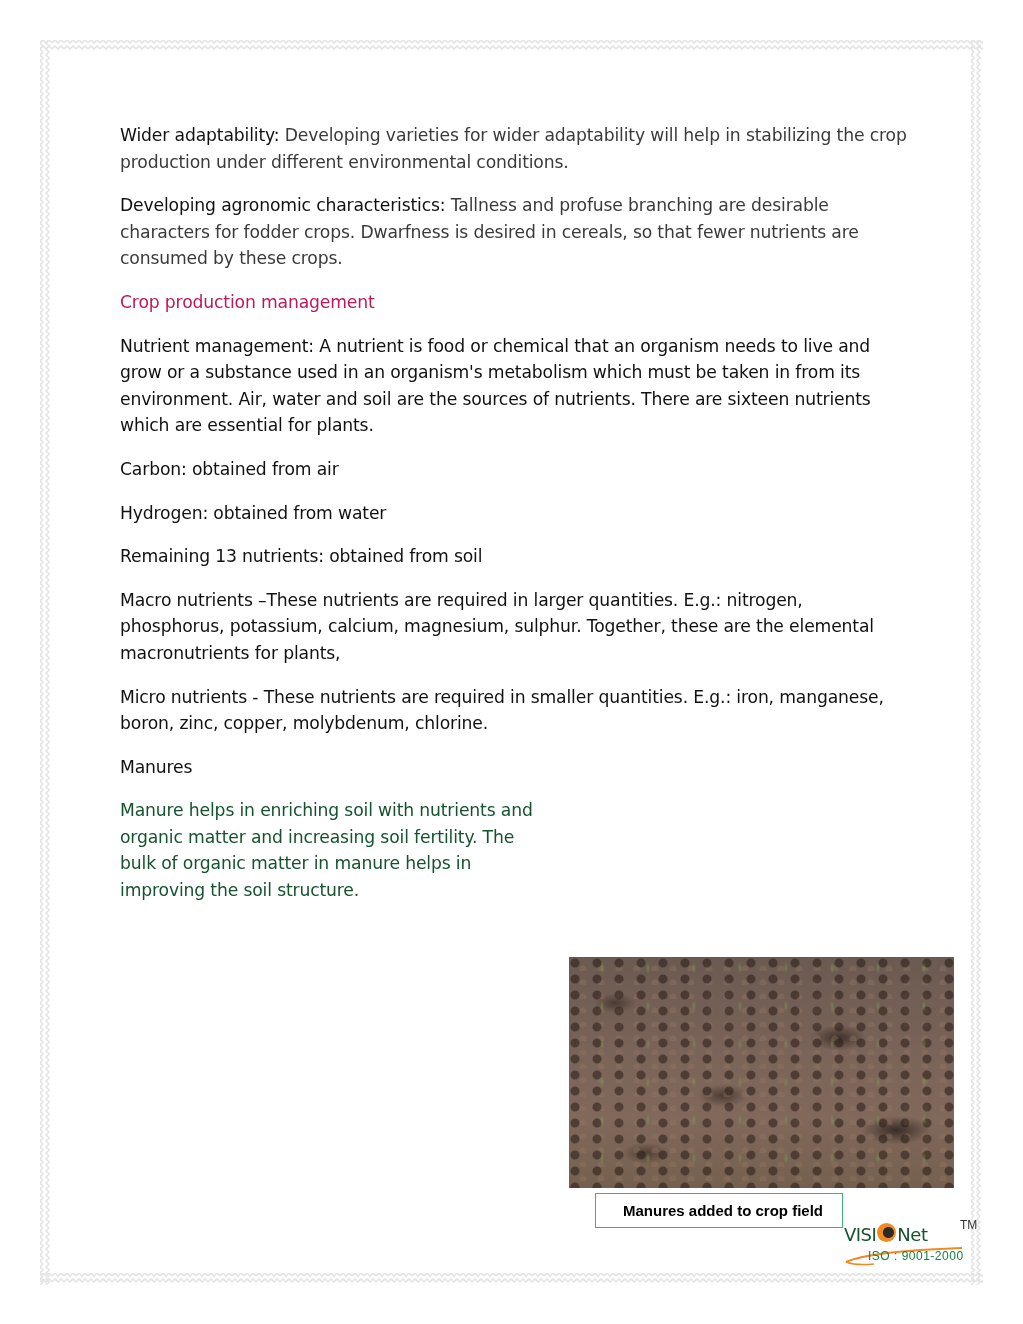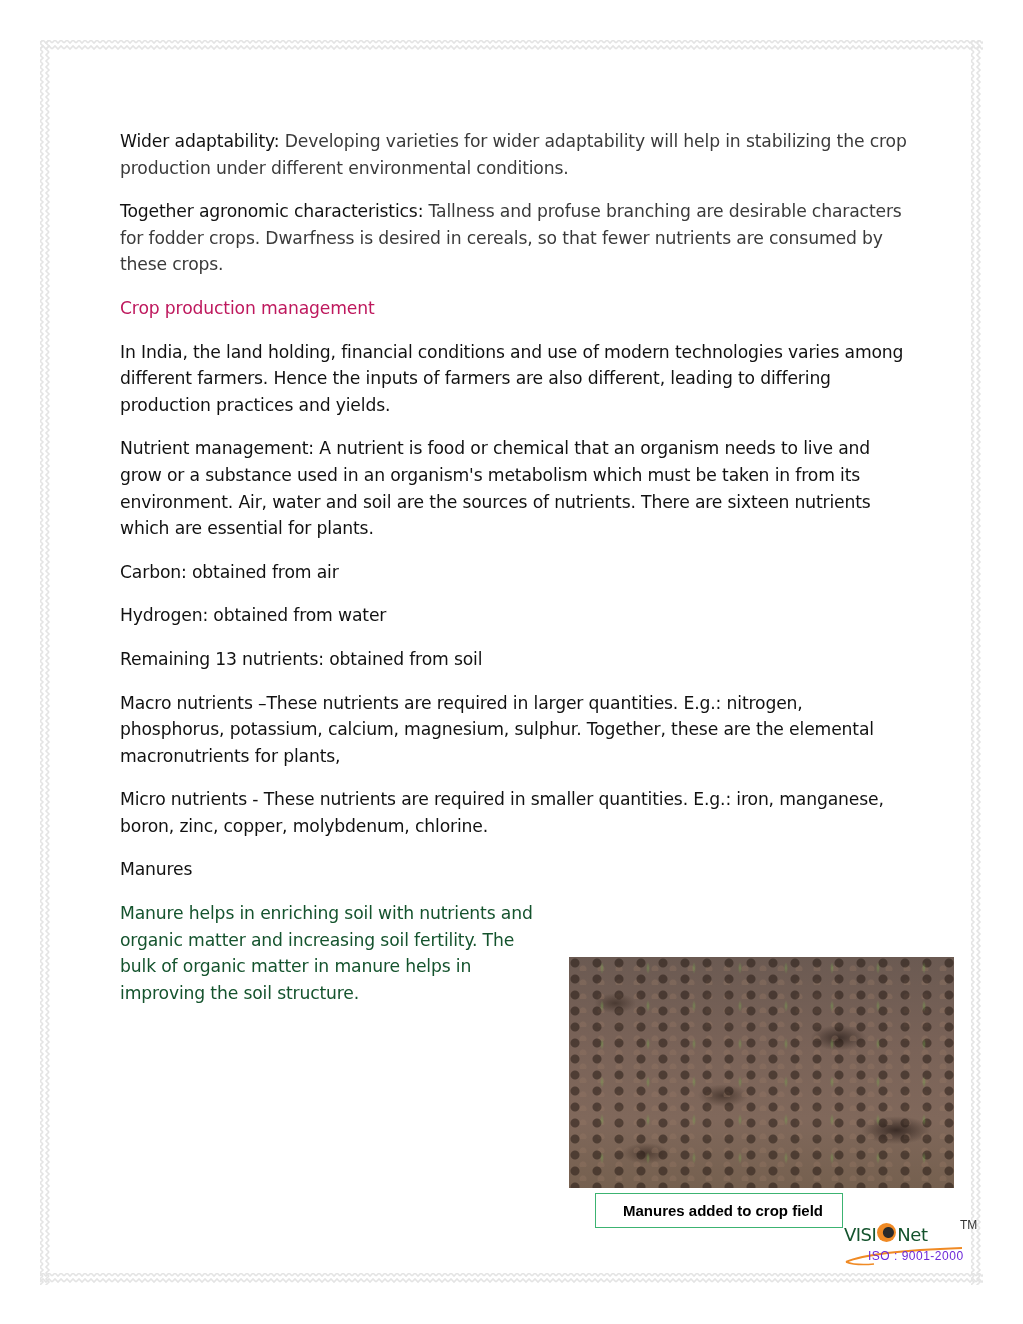--- a/index.html
+++ b/index.html
@@ -13,21 +13,21 @@
   .zig.top { left: 0; top: 0; width: 943px; height: 12px; }
   .zig.bottom { left: 0; bottom: 0; width: 943px; height: 12px; }
   .zig.left { left: 0; top: 0; width: 12px; height: 1245px; }
   .zig.right { right: 0; top: 0; width: 12px; height: 1245px; }
 
   .content {
     position: absolute; left: 120px; top: 118px; width: 790px;
     font-size: 17.2px; line-height: 26.6px; color: #111;
     letter-spacing: -0.15px;
   }
-  .content p { margin: 10px 0 17px 0; }
+  .content p { margin: 4px 0 17px 0; }
   .label { color: #111; }
   .muted { color: #3a3a3a; }
   .red { color: #be185d; }
   .narrow { width: 430px; color: #14532d; }
 
   .photo {
     position: absolute; left: 569px; top: 957px; width: 385px; height: 231px;
     overflow: hidden;
     background:
       radial-gradient(ellipse 30px 14px at 12% 20%, #4a3a32 0%, transparent 70%),
@@ -66,21 +66,21 @@
   .logo .word {
     position: absolute; left: 4px; top: 2px; font-family: "DejaVu Sans", sans-serif;
     font-weight: normal; font-size: 18px; color: #14532d; letter-spacing: -0.5px; line-height: 30px;
   }
   .logo .word .o {
     display: inline-block; width: 19px; height: 19px; border-radius: 50%;
     background: radial-gradient(circle at 60% 50%, #2a2a2a 0 5px, #f08a24 6px 9.5px);
     vertical-align: -1px; margin: 0 1px;
   }
   .logo .tm { position: absolute; left: 120px; top: 0px; font-size: 12px; color: #333; font-family: "Liberation Sans", sans-serif; }
-  .logo .iso { position: absolute; left: 28px; top: 31px; font-size: 12px; color: #6d28d9;
+  .logo .iso { position: absolute; left: 28px; top: 31px; font-size: 12px; color: #15803d;
                font-family: "Liberation Sans", sans-serif; letter-spacing: 0.5px; }
   .logo .swoosh { position: absolute; left: 4px; top: 28px; width: 120px; height: 20px; }
 </style>
 </head>
 <body>
 
 <div class="page-border">
   <svg class="zig top" viewBox="0 0 943 12" preserveAspectRatio="none">
     <defs>
       <pattern id="zzh" width="12" height="12" patternUnits="userSpaceOnUse">
@@ -103,24 +103,23 @@
   <svg class="zig right" viewBox="0 0 12 1245" preserveAspectRatio="none">
     <rect width="12" height="1245" fill="url(#zzv)"></rect>
   </svg>
 </div>
 
 <div class="content">
   <p>
     <span class="label">Wider adaptability:</span><span class="muted"> Developing varieties for wider adaptability will help in stabilizing the crop production under different environmental conditions.</span>
   </p>
   <p>
-    <span class="label">Together agronomic characteristics:</span><span class="muted"> Tallness and profuse branching are desirable characters for fodder crops. Dwarfness is desired in cereals, so that fewer nutrients are consumed by these crops.</span>
+    <span class="label">Developing agronomic characteristics:</span><span class="muted"> Tallness and profuse branching are desirable characters for fodder crops. Dwarfness is desired in cereals, so that fewer nutrients are consumed by these crops.</span>
   </p>
   <p class="red">Crop production management</p>
-  <p>In India, the land holding, financial conditions and use of modern technologies varies among different farmers. Hence the inputs of farmers are also different, leading to differing production practices and yields.</p>
   <p>Nutrient management:  A nutrient is food or chemical that an organism needs to live and grow or a substance used in an organism's metabolism which must be taken in from its environment. Air, water and soil are the sources of nutrients. There are sixteen nutrients which are essential for plants.</p>
   <p>Carbon: obtained from air</p>
   <p>Hydrogen: obtained from water</p>
   <p>Remaining 13 nutrients: obtained from soil</p>
   <p>Macro nutrients –These nutrients are required in larger quantities. E.g.: nitrogen, phosphorus, potassium, calcium, magnesium, sulphur. Together, these are the elemental macronutrients for plants,</p>
   <p>Micro nutrients - These nutrients are required in smaller quantities. E.g.: iron, manganese, boron, zinc, copper, molybdenum, chlorine.</p>
   <p>Manures</p>
   <p class="narrow">Manure helps in enriching soil with nutrients and organic matter and increasing soil fertility. The bulk of organic matter in manure helps in improving the soil structure.</p>
 </div>
 

